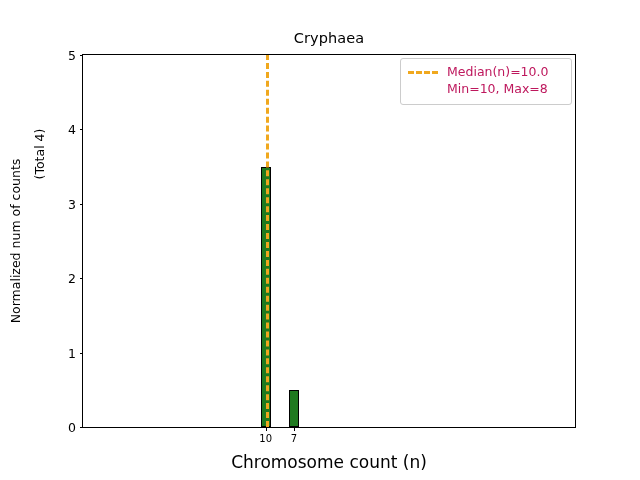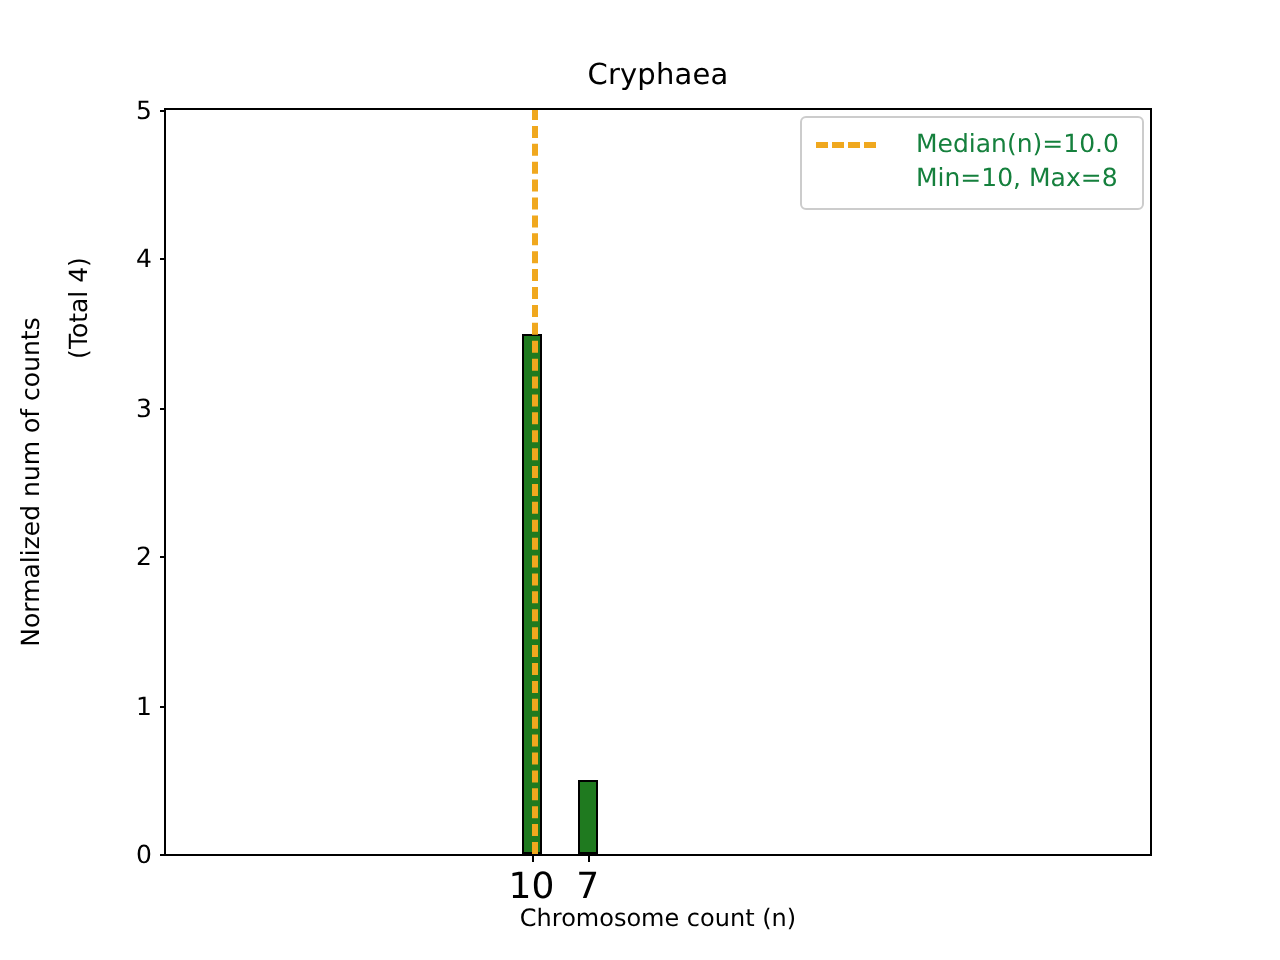--- a/index.html
+++ b/index.html
@@ -85,32 +85,32 @@
     position: absolute;
     top: 100%;
     width: 0;
     height: 3.5px;
     border-left: 1.1px solid #000000;
   }
   .xtick-label {
     position: absolute;
     top: calc(100% + 6px);
     transform: translateX(-50%);
-    font-size: 18px;
+    font-size: 10px;
     white-space: nowrap;
     color: #000000;
   }
   
   #xlabel {
     position: absolute;
     left: 82px;
     top: 452px;
     width: 494px;
     text-align: center;
-    font-size: 12px;
+    font-size: 17px;
     color: #000000;
   }
   #ylabel-wrap {
     position: absolute;
     left: 0px;
     top: 54px;
     width: 30px;
     height: 374px;
   }
   #ylabel {
@@ -158,21 +158,21 @@
     display: flex;
     align-items: center;
   }
   .legend-swatch {
     flex: 0 0 auto;
     width: 30px;
     height: 0;
     margin-right: 9px;
     border-top: 3.2px dashed #f0a81e;
   }
-  .legend-text { color: #15803d; white-space: nowrap; margin-left: 11px; }
+  .legend-text { color: #be185d; white-space: nowrap; }
   .legend-row-2 {
     padding-left: 39px;
   }
 </style>
 </head>
 <body>
 
 <div id="figure">
 
   <div id="chart-title">Cryphaea</div>

